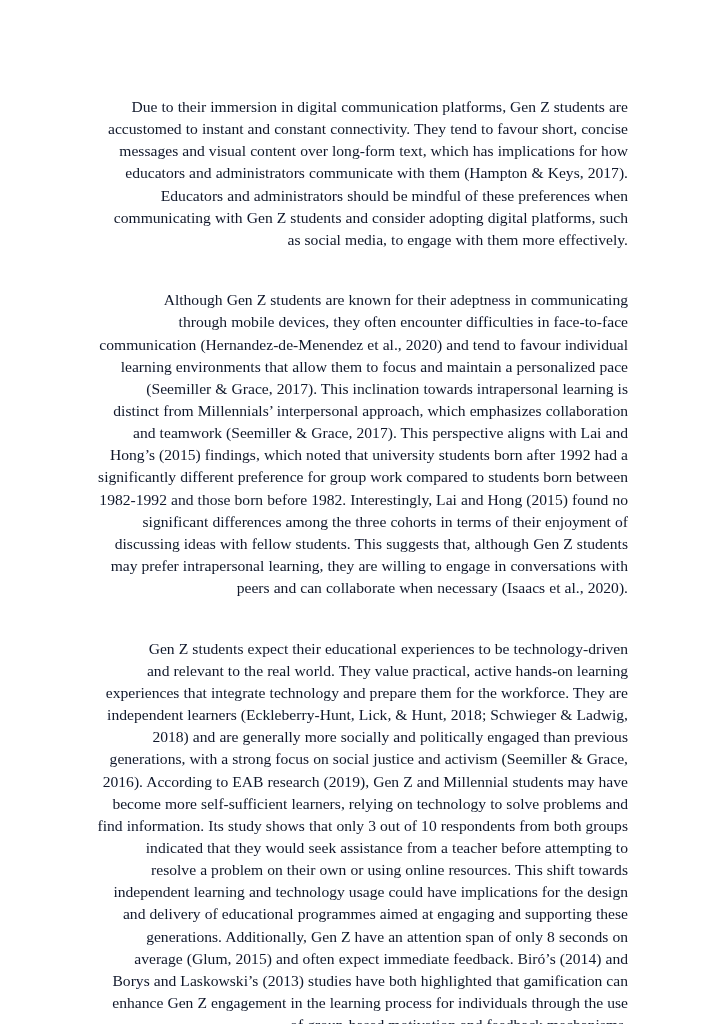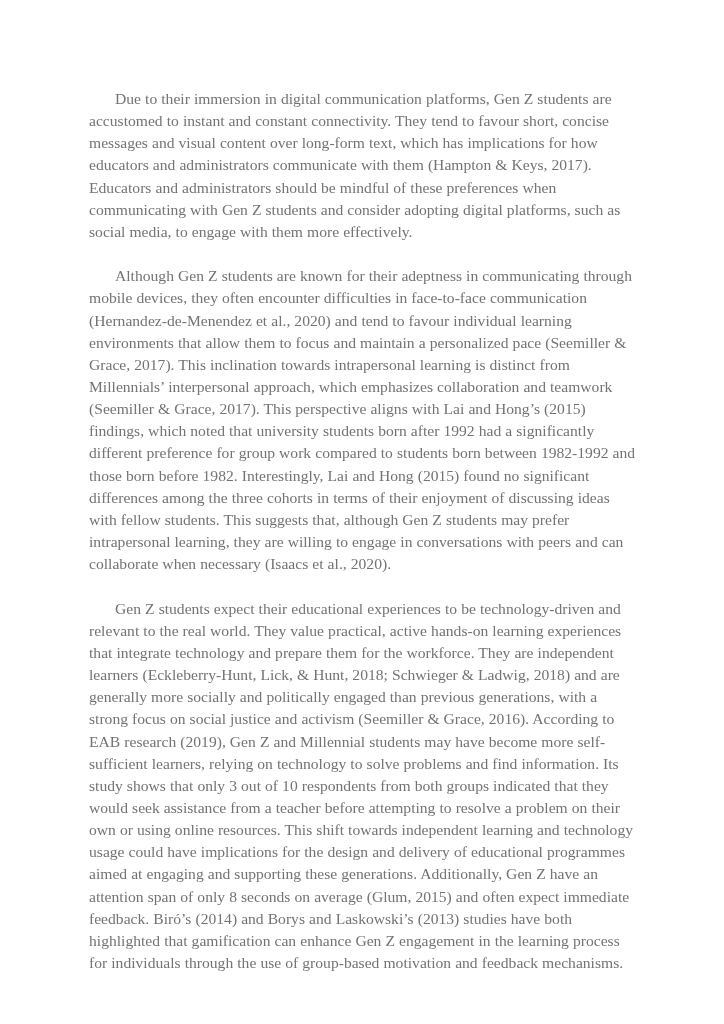--- a/index.html
+++ b/index.html
@@ -24,25 +24,25 @@
   }
 
   .text-column {
     position: absolute;
     left: 89px;
     top: 88px;
     width: 547px;
   }
 
   .doc-paragraph {
-    margin: 0;
+    margin: 8px;
     font-size: 15.6px;
     line-height: 22.15px;
-    color: #737373;
-    text-align: left;
+    color: #0f172a;
+    text-align: right;
     text-indent: 26px;
     word-spacing: 0.15px;
     letter-spacing: 0.005px;
     font-weight: 400;
   }
 
   .paragraph-gap {
     height: 22.15px;
   }
 </style>

